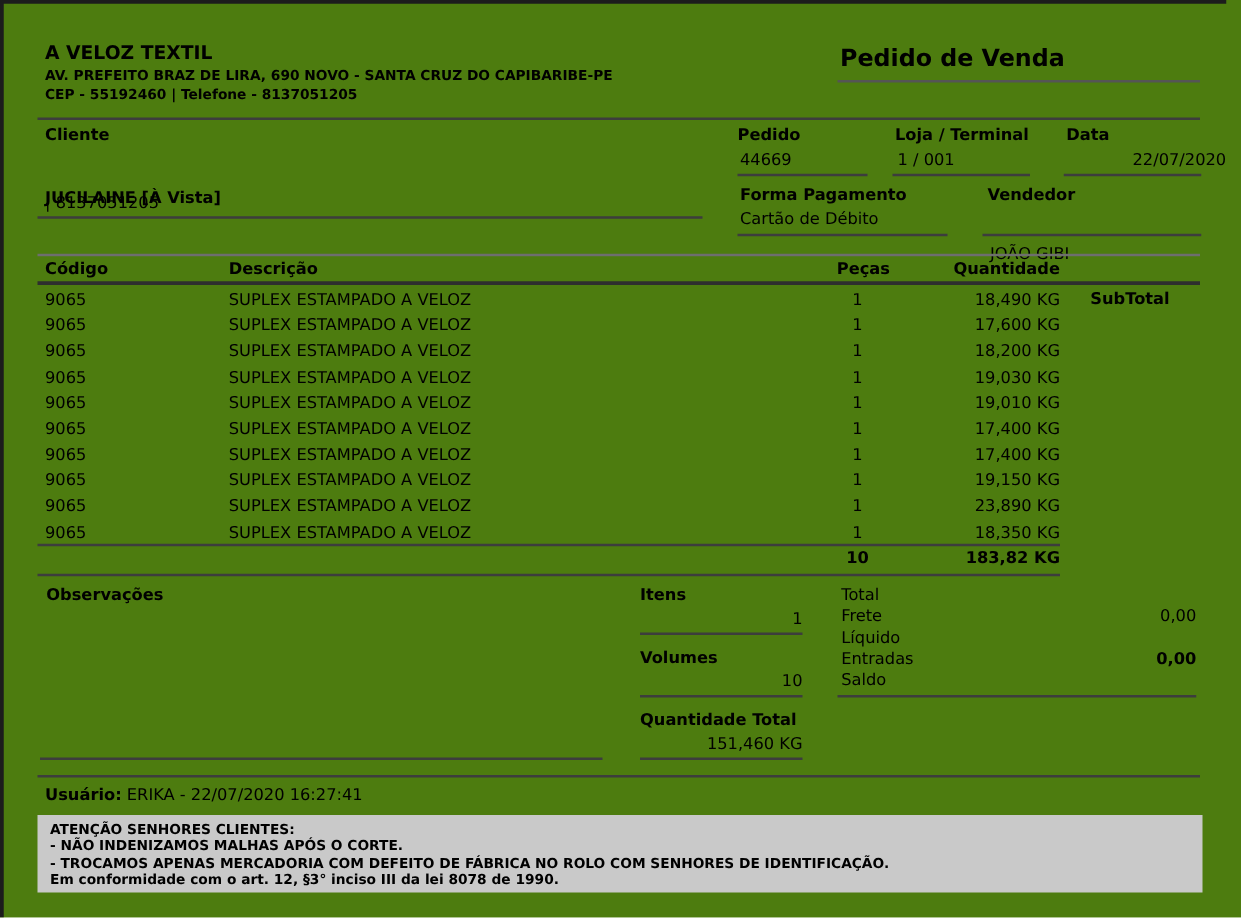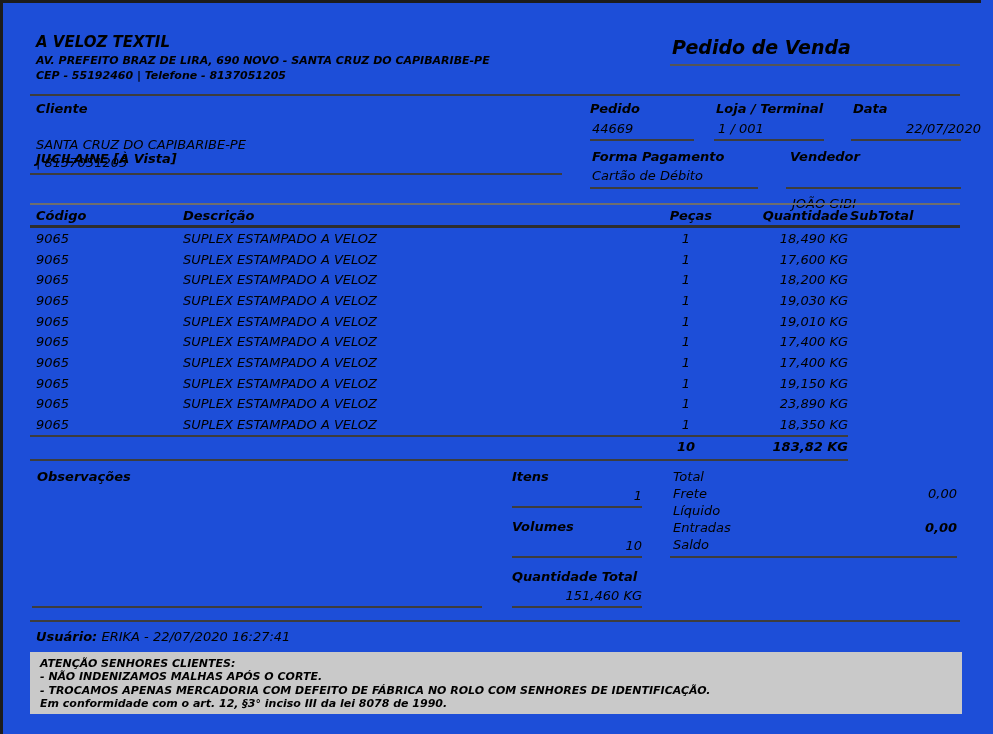--- a/index.html
+++ b/index.html
@@ -1,18 +1,18 @@
 <!DOCTYPE html>
 <html><head>
 <meta charset="utf-8">
 <style>
   * { margin:0; padding:0; box-sizing:border-box; }
   html,body { width:993px; height:734px; overflow:hidden; background:#ffffff; }
   body { font-family:"DejaVu Sans","Liberation Sans",sans-serif; color:#000; }
-  #page { position:relative; width:993px; height:734px; background:#1d4ed8;font-style:italic; }
+  #page { position:relative; width:993px; height:734px; background:#4d7c0f; }
   .abs { position:absolute; white-space:nowrap; }
   .b { font-weight:bold; }
   .t13 { font-size:13px; line-height:15px; }
   .t11 { font-size:11px; line-height:13px; }
   .hr { position:absolute; background:#3d3d3d; }
 
   
   .border-left { position:absolute; left:0; top:0; width:3px; height:734px; background:#1c1c1c; }
   .border-top  { position:absolute; left:0; top:0; width:981px; height:3px; background:#1c1c1c; }
 
@@ -53,21 +53,21 @@
   .grid5 { display:grid; grid-template-columns:147px 1fr 152px 138px 110px; }
   .table-header { position:absolute; left:30px; top:208px; width:930px; height:16px; font-size:13px; font-weight:bold; }
   .table-header-underline { left:30px; top:225px; width:930px; height:3px; background:#2e2e2e; }
   .table-body { position:absolute; left:30px; top:228px; width:930px; }
   .trow { height:20.7px; align-items:center; font-size:13px; }
   .c-codigo { padding-left:6px; }
   .c-desc   { padding-left:6px; }
   .c-pecas  { text-align:right; }
   .trow .c-pecas { padding-right:22px; }
   .c-qtd    { text-align:right; padding-right:2px; }
-  .c-sub    { text-align:left; padding-right:2px; }
+  .c-sub    { text-align:center; padding-right:2px;margin-top:24px; }
   .totals-line-top    { left:30px; top:435px; width:818px; height:2px; }
   .totals-line-bottom { left:30px; top:459px; width:818px; height:2px; }
   .totals-pecas { left:30px; top:439px; width:665px; text-align:right; font-weight:bold; }
   .totals-qtd   { left:30px; top:439px; width:818px; text-align:right; font-weight:bold; }
 
   
   .observacoes-label { left:37px; top:469px; }
   .signature-line { left:32px; top:606px; width:450px; height:2px; }
   .itens-label { left:512px; top:469px; }
   .itens-value { left:512px; top:488px; width:130px; text-align:right; }
@@ -100,21 +100,20 @@
 
   <div class="abs company-name">A VELOZ TEXTIL</div>
   <div class="abs company-address t11 b">AV. PREFEITO BRAZ DE LIRA, 690 NOVO - SANTA CRUZ DO CAPIBARIBE-PE</div>
   <div class="abs company-cep t11 b">CEP - 55192460 | Telefone - 8137051205</div>
   <div class="abs doc-title">Pedido de Venda</div>
   <div class="abs title-underline"></div>
   <div class="hr divider-header"></div>
 
   <div class="abs cliente-label t13 b">Cliente</div>
   <div class="abs cliente-name t13 b">JUCILAINE [À Vista]</div>
-  <div class="abs cliente-city t13">SANTA CRUZ DO CAPIBARIBE-PE</div>
   <div class="abs cliente-phone t13">| 8137051205</div>
   <div class="hr cliente-underline"></div>
 
   <div class="abs pedido-label t13 b">Pedido</div>
   <div class="abs pedido-value t13">44669</div>
   <div class="hr pedido-underline"></div>
 
   <div class="abs loja-label t13 b">Loja / Terminal</div>
   <div class="abs loja-value t13">1 / 001</div>
   <div class="hr loja-underline"></div>

